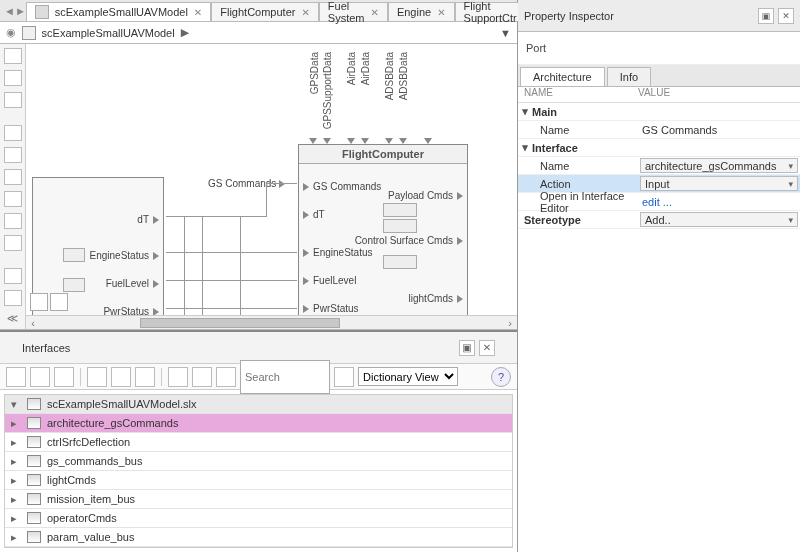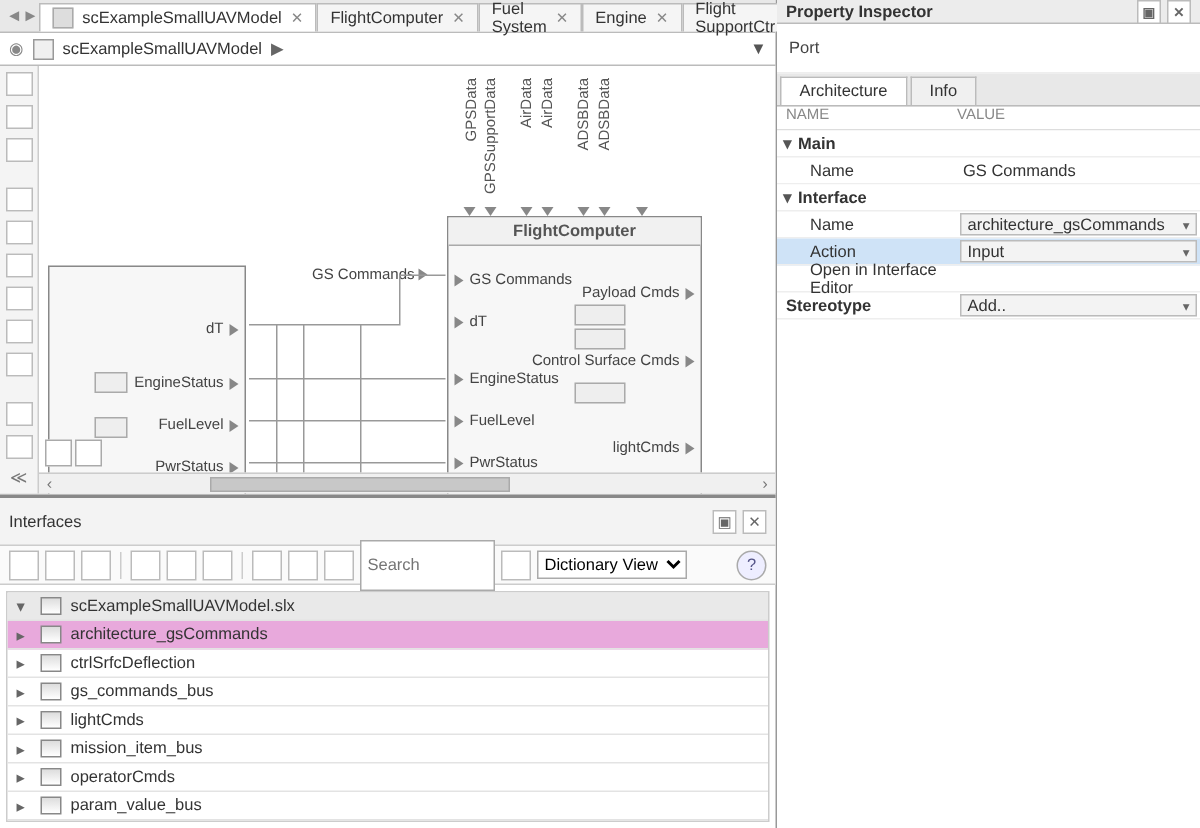--- a/index.html
+++ b/index.html
@@ -43,38 +43,38 @@
   .gslabel { position:absolute; font-size:10px; color:#444; }
   .gslabel .tri2 { display:inline-block; width:0;height:0;border-top:4px solid transparent;border-bottom:4px solid transparent;border-left:6px solid #888; vertical-align:middle; margin-left:3px;}
   .hscroll { position:absolute; left:0; right:0; bottom:0; height:14px; background:#f0f0f0; border-top:1px solid #ccc; display:flex; align-items:center; }
   .hscroll .thumb { height:10px; background:#c8c8c8; border:1px solid #aaa; margin-left:100px; width:200px; }
   .hscroll .ar { width:14px; text-align:center; color:#777; }
   .gridbtns { position:absolute; left:4px; bottom:18px; display:flex; gap:2px; }
   .gridbtns div { width:18px; height:18px; border:1px solid #aaa; background:#fff; }
 
   
   .interfaces { display:flex; flex-direction:column; border-top: 2px solid #888; min-height: 185px; }
-  .ifheader { height:32px; display:flex; align-items:center; padding:0 6px; background:#f3f3f3; border-bottom:1px solid #ccc; }
+  .ifheader { height:32px; display:flex; align-items:center; padding:0 22px; background:#f3f3f3; border-bottom:1px solid #ccc; }
   .ifheader .spacer { flex:1; }
   .ifheader .hbtn { width:16px; height:16px; border:1px solid #bbb; margin-left:4px; display:flex;align-items:center;justify-content:center;font-size:10px;color:#666; background:#fff;}
   .iftoolbar { height:26px; display:flex; align-items:center; padding:0 6px; gap:4px; border-bottom:1px solid #ccc; background:#fafafa; }
   .iftoolbar .btn { width:20px; height:20px; border:1px solid #bbb; background:#fff; }
   .iftoolbar .sep { width:1px; height:18px; background:#ccc; margin:0 2px; }
   .iftoolbar input.search { height:19px; width:90px; border:1px solid #aaa; padding:16px 4px; font-size:11px; }
   .iftoolbar select.view { height:19px; width:100px; border:1px solid #aaa; font-size:11px; background:#fff; }
   .iftoolbar .help { width:20px;height:20px;border:1px solid #aaa;border-radius:10px;display:flex;align-items:center;justify-content:center;margin-left:auto;color:#558;background:#eef;}
   .iftree { flex:1; overflow:auto; border:1px solid #ccc; margin:4px; }
   .ifrow { height:19px; display:flex; align-items:center; border-bottom:1px solid #e3e3e3; padding-left:6px; gap:6px; font-size:11px;}
   .ifrow.group { background:#e9e9e9; }
   .ifrow.sel { background:#e8a9dc; }
   .ifrow .exp { width:10px; color:#666; }
   .ifrow .icn { width:14px;height:12px;border:1px solid #888;background:linear-gradient(#ddd,#fff); }
 
   
-  .pi-header { height:16px; background:#ececec; border-bottom:1px solid #bbb; display:flex; align-items:center; padding:4px 6px; font-weight:bold;}
+  .pi-header { height:32px; background:#ececec; border-bottom:1px solid #bbb; display:flex; align-items:center; padding:4px 6px; font-weight:normal;}
   .pi-header .spacer{flex:1;}
   .pi-header .hbtn { width:16px;height:16px;border:1px solid #bbb;margin-left:4px;display:flex;align-items:center;justify-content:center;font-size:9px;color:#666;background:#fff;}
   .pi-sub { height:18px; padding:16px 8px; display:flex;align-items:center; font-size:11px; color:#444; border-bottom:1px solid #eee;}
   .pi-tabs { height:22px; display:flex; border-bottom:1px solid #bbb; background:#e8e8e8; align-items:flex-end; padding-left:2px;}
   .pi-tab { padding:3px 12px; border:1px solid #bbb; border-bottom:none; background:#f0f0f0; margin-right:2px; font-size:11px;}
   .pi-tab.active{background:#fff;}
   .pi-gridhead { height:16px; display:flex; font-size:10px; color:#888; border-bottom:1px solid #ddd;}
   .pi-gridhead div:first-child{width:120px; padding-left:6px;}
   .pi-rows { font-size:11px; }
   .pi-row { height:18px; display:flex; align-items:center; border-bottom:1px solid #eee;}
@@ -359,20 +359,21 @@
       </div>
       <div class="pi-row sel">
         <span class="lbl">Action</span>
         <div class="vbox">
             <span>Input</span>
             <span class="dd">▾</span>
           </div>
       </div>
       <div class="pi-row">
         <span class="lbl">Open in Interface Editor</span>
+        <span class="val link">edit ...</span>
       </div>
       <div class="pi-row">
         <span class="lbl" style="padding-left:6px;font-weight:bold;">Stereotype</span>
         <div class="vbox">
             <span>Add..</span>
             <span class="dd">▾</span>
           </div>
       </div>
     </div>
   </div>

